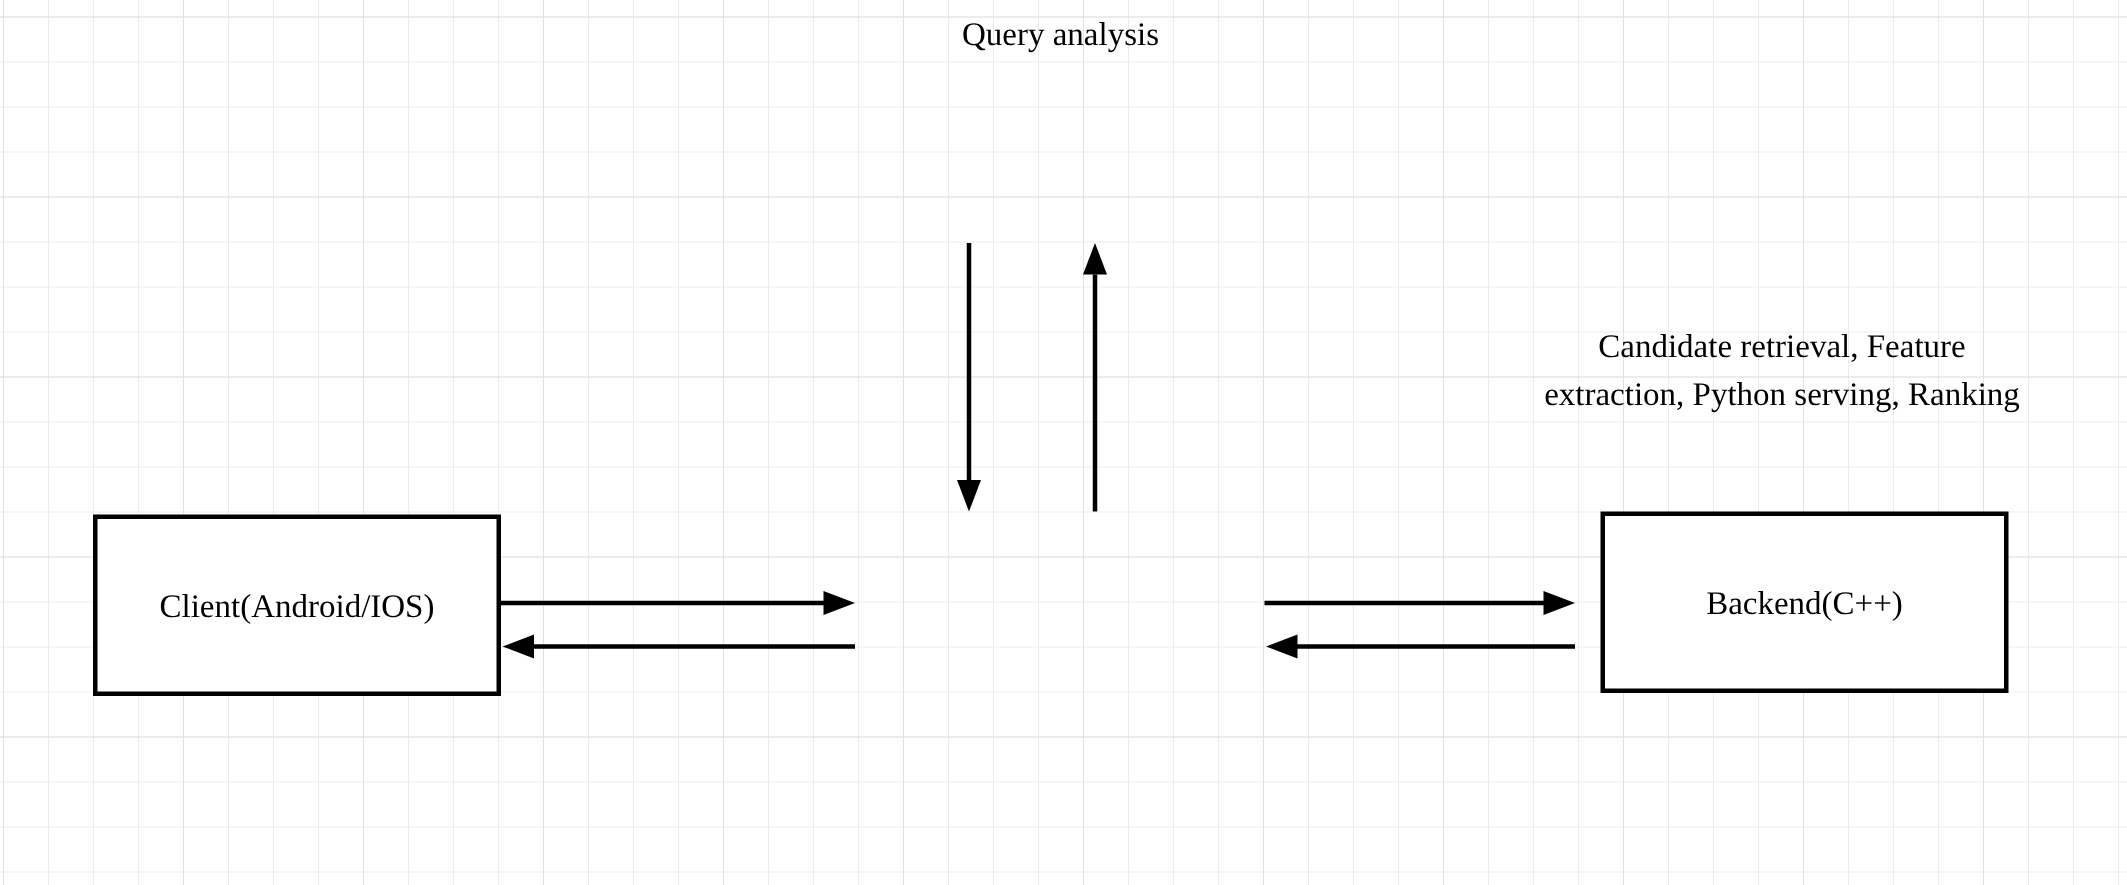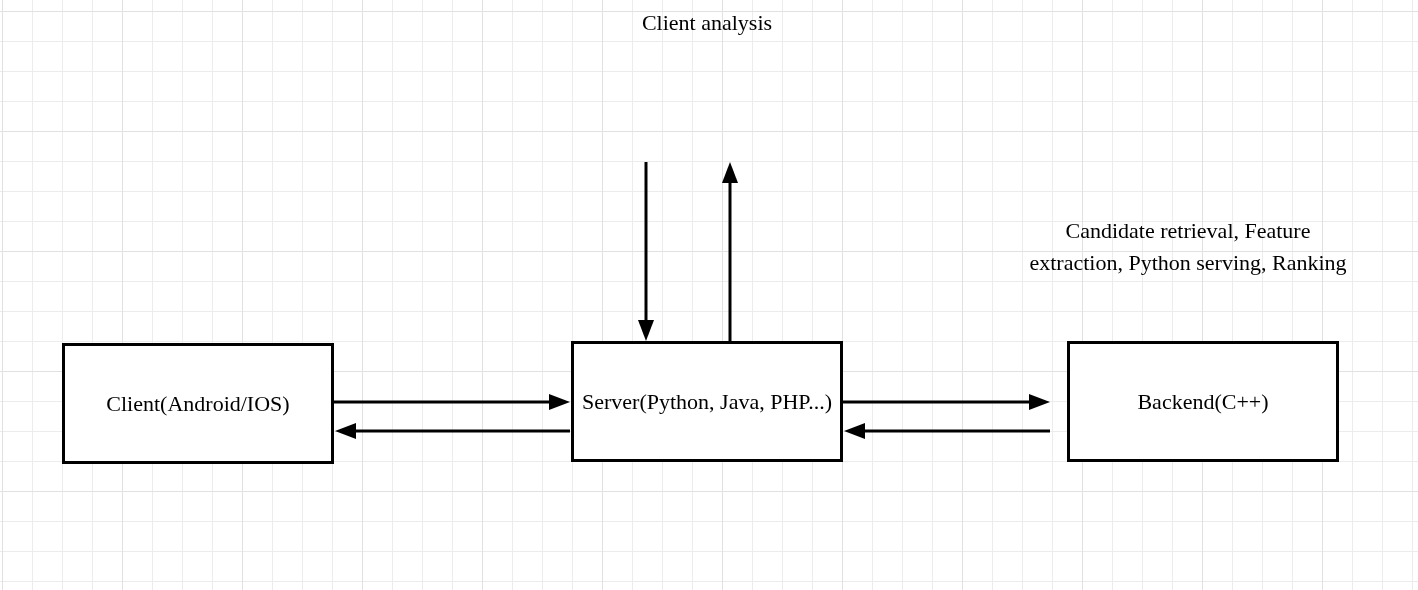--- a/index.html
+++ b/index.html
@@ -96,30 +96,27 @@
       <line x1="843" y1="402" x2="1030" y2="402" stroke="#000000" stroke-width="3"></line>
       <polygon points="1050,402 1029,394 1029,410" fill="#000000"></polygon>
     </g>
 
     <g>
       <line x1="1050" y1="431" x2="864" y2="431" stroke="#000000" stroke-width="3"></line>
       <polygon points="844,431 865,423 865,439" fill="#000000"></polygon>
     </g>
   </svg>
 
-  <div class="float-label label-query">Client analysis</div>
+  <div class="float-label label-query">Query analysis</div>
 
   <div class="float-label label-backend-fn">Candidate retrieval, Feature extraction, Python serving, Ranking</div>
 
 
   <div class="node node-client">
     <span>Client(Android/IOS)</span>
   </div>
 
-  <div class="node node-server">
-    <span>Server(Python, Java, PHP...)</span>
-  </div>
 
   <div class="node node-backend">
     <span>Backend(C++)</span>
   </div>
 
 </div>
 
 </body></html>

